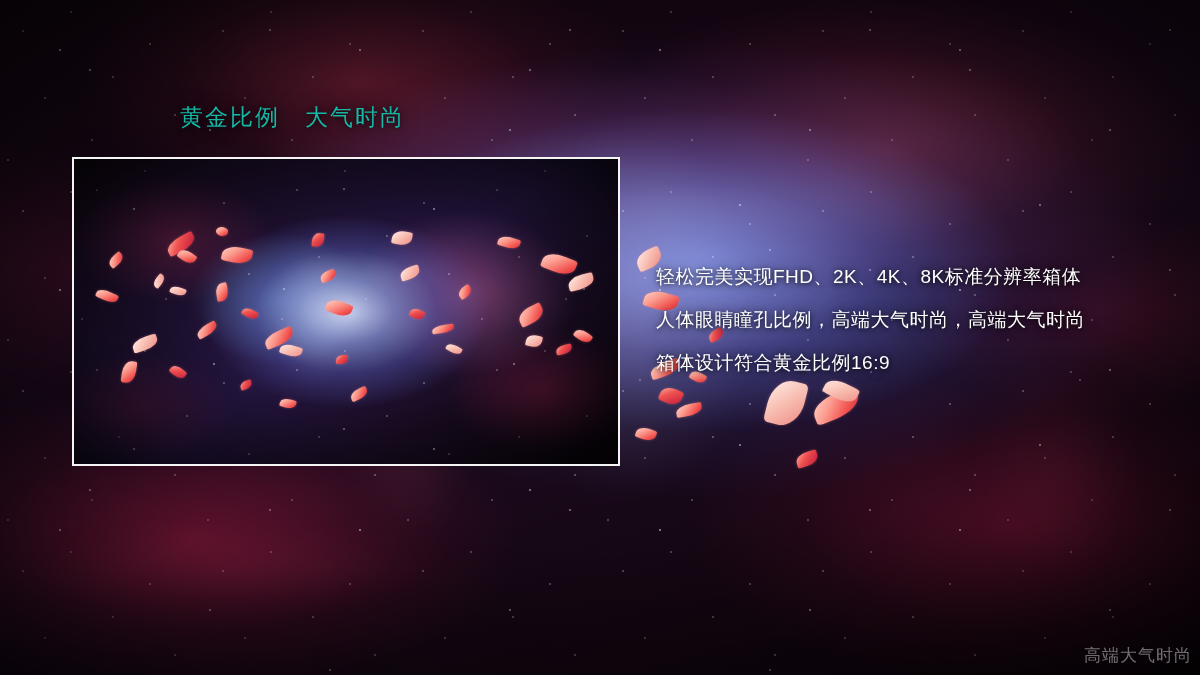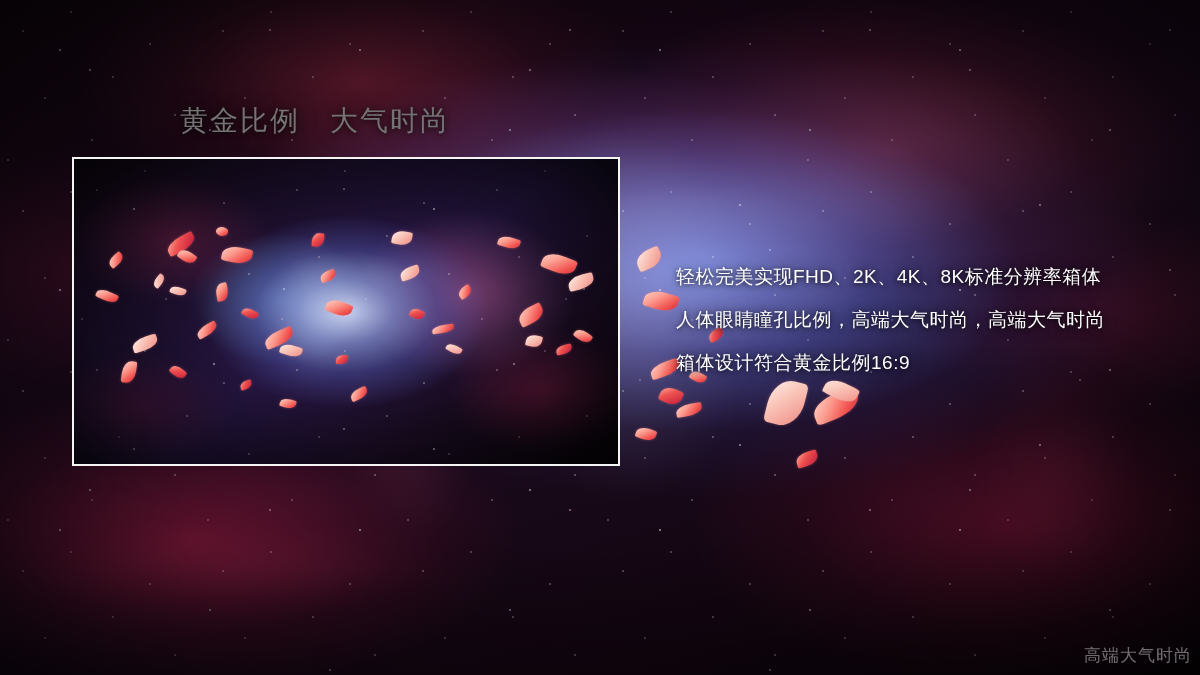--- a/index.html
+++ b/index.html
@@ -118,29 +118,29 @@
     box-shadow:0 0 3px rgba(255,140,150,0.35);
   }
   .petal.round { border-radius:58% 42% 55% 45%; }
   .petal.deep  { background:linear-gradient(135deg,#ffb6ac 0%,#ef5350 40%,#c1163a 100%); }
   .petal.pale  { background:linear-gradient(135deg,#fff0ea 0%,#f9c2b6 45%,#ef8a82 100%); }
 
   
   .slide-title {
     position:absolute;
     left:180px; top:102px;
-    font-size:28px;
+    font-size:23px;
     letter-spacing:2px;
-    color:#737373;
+    color:#14b8a6;
     text-shadow:0 1px 6px rgba(0,0,0,0.75), 0 0 18px rgba(0,0,0,0.5);
     white-space:pre;
   }
   .body-text {
     position:absolute;
-    left:676px; top:255px;
+    left:656px; top:255px;
     width:520px;
   }
   .body-line {
     font-size:19px;
     line-height:43px;
     color:#ffffff;
     letter-spacing:0.5px;
     text-shadow:0 1px 5px rgba(0,0,0,0.8), 0 0 14px rgba(0,0,0,0.55);
     white-space:pre;
   }

